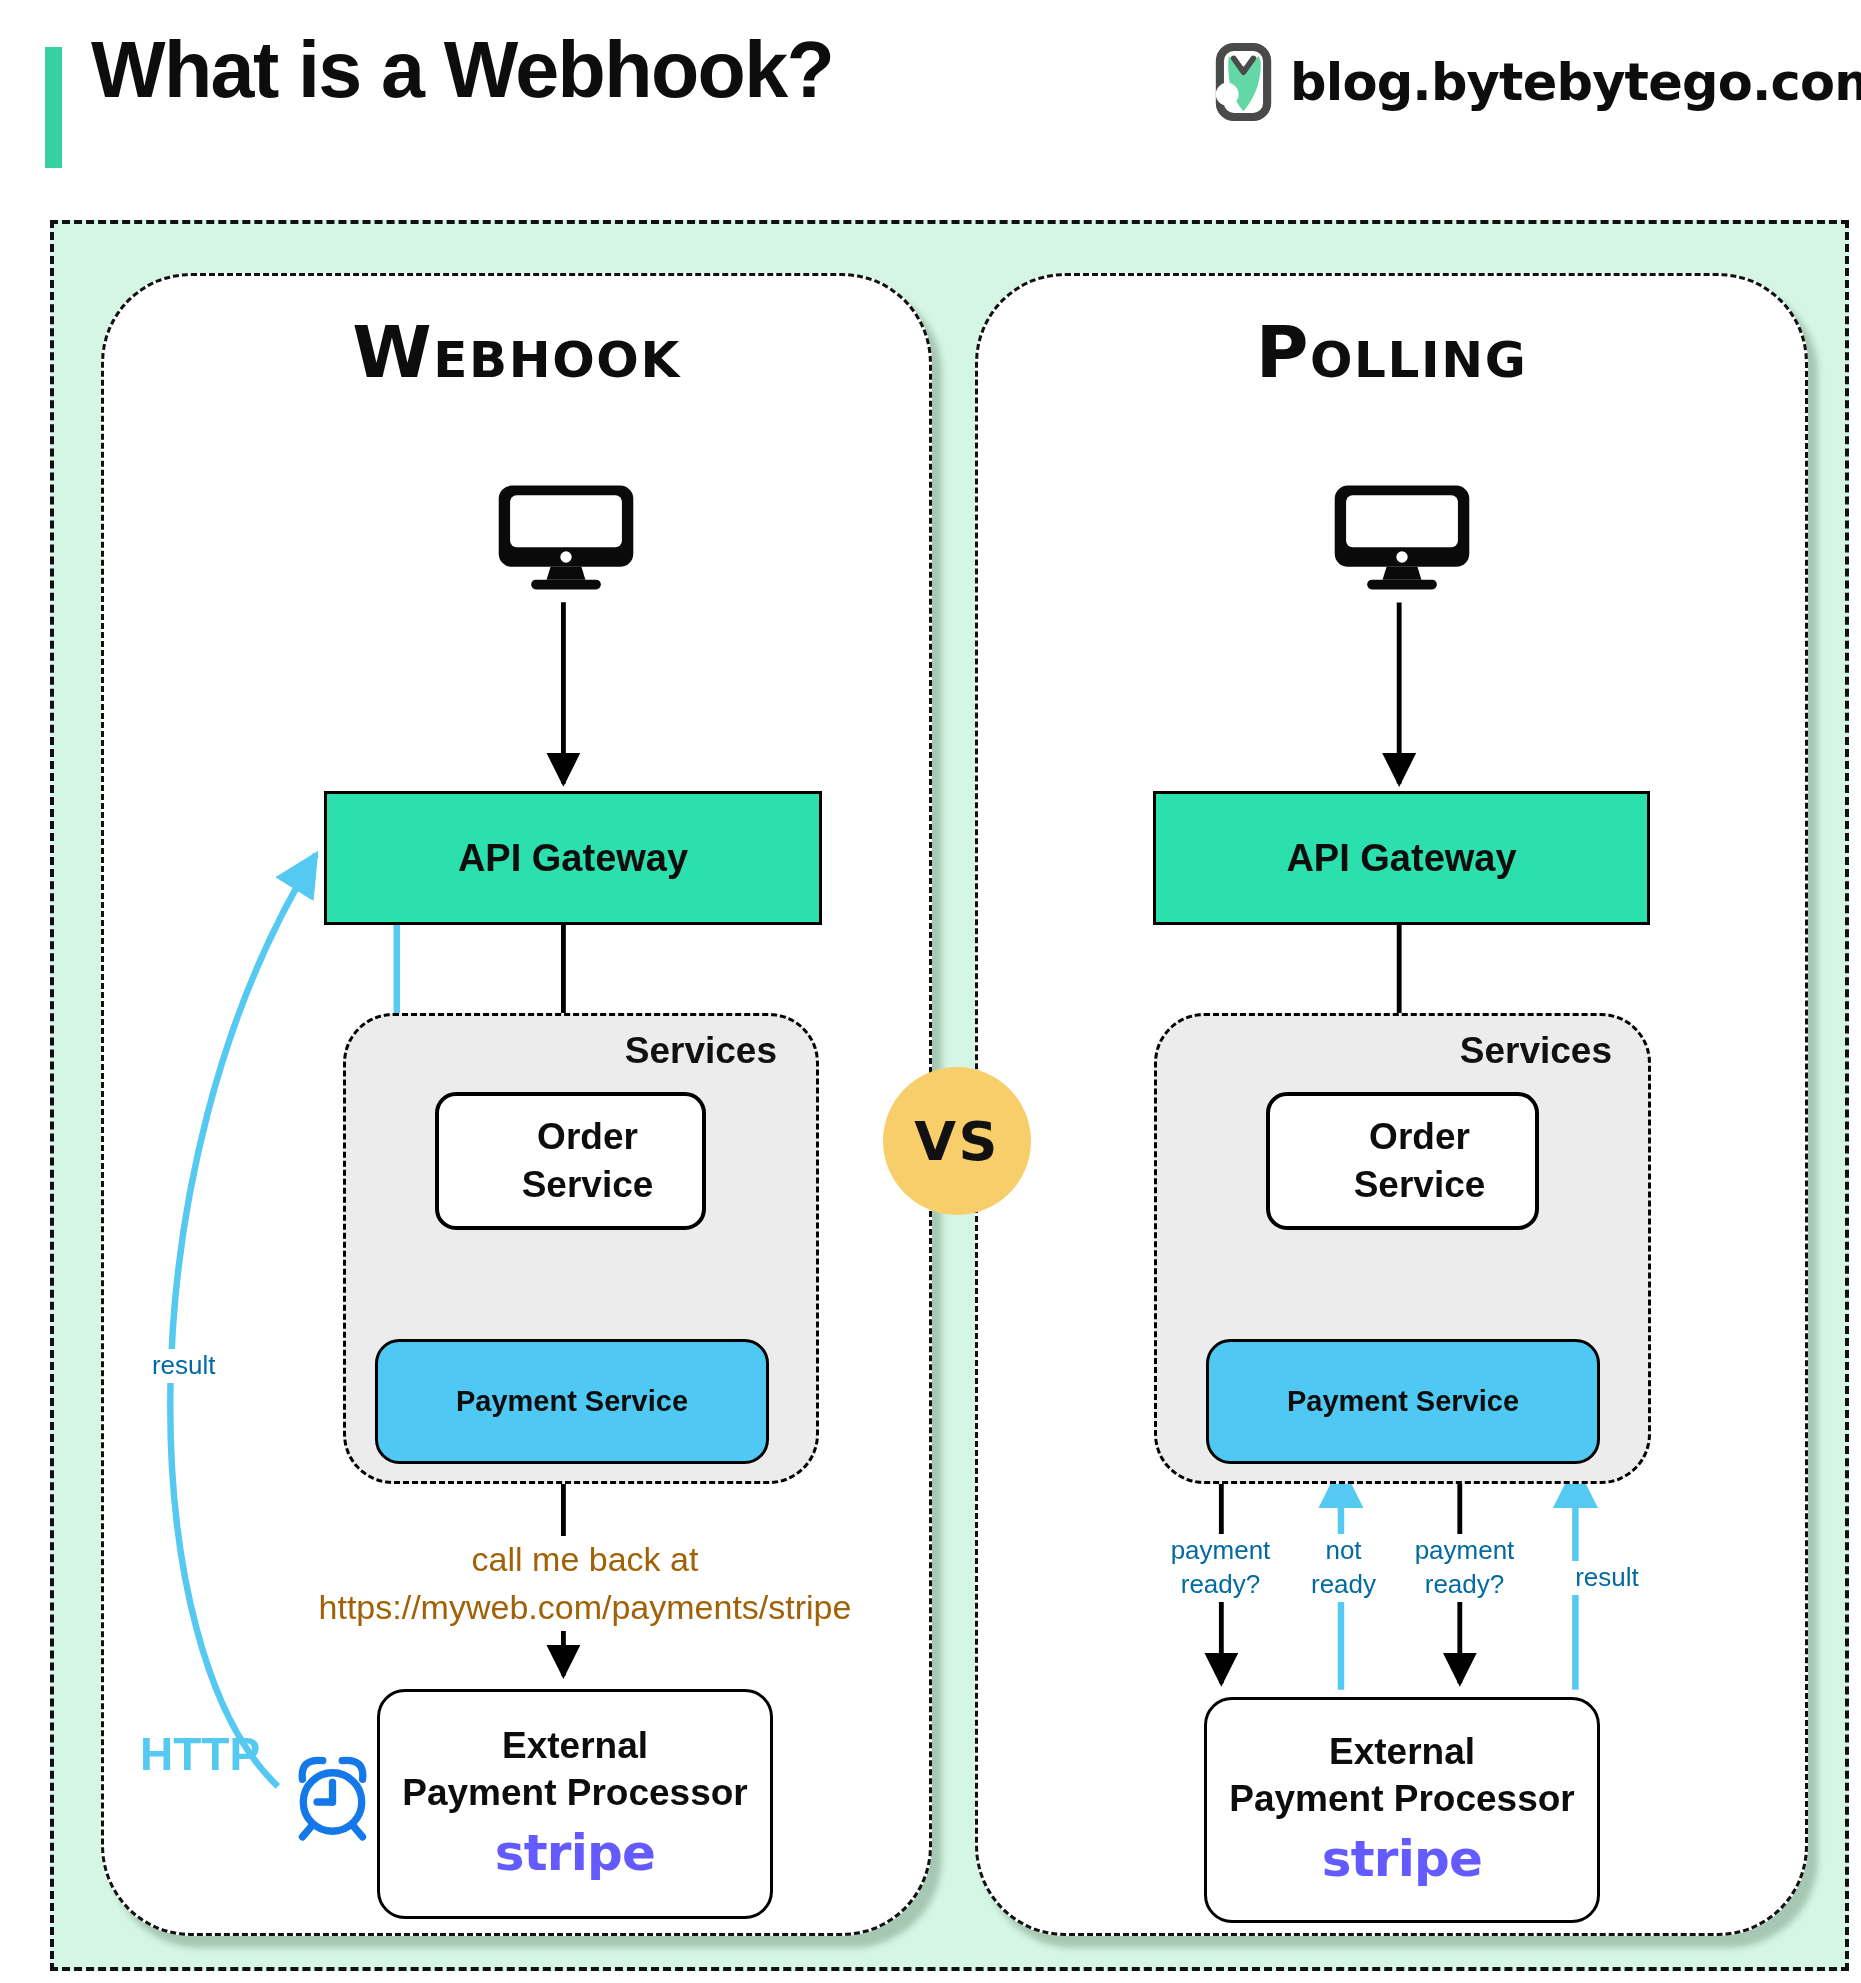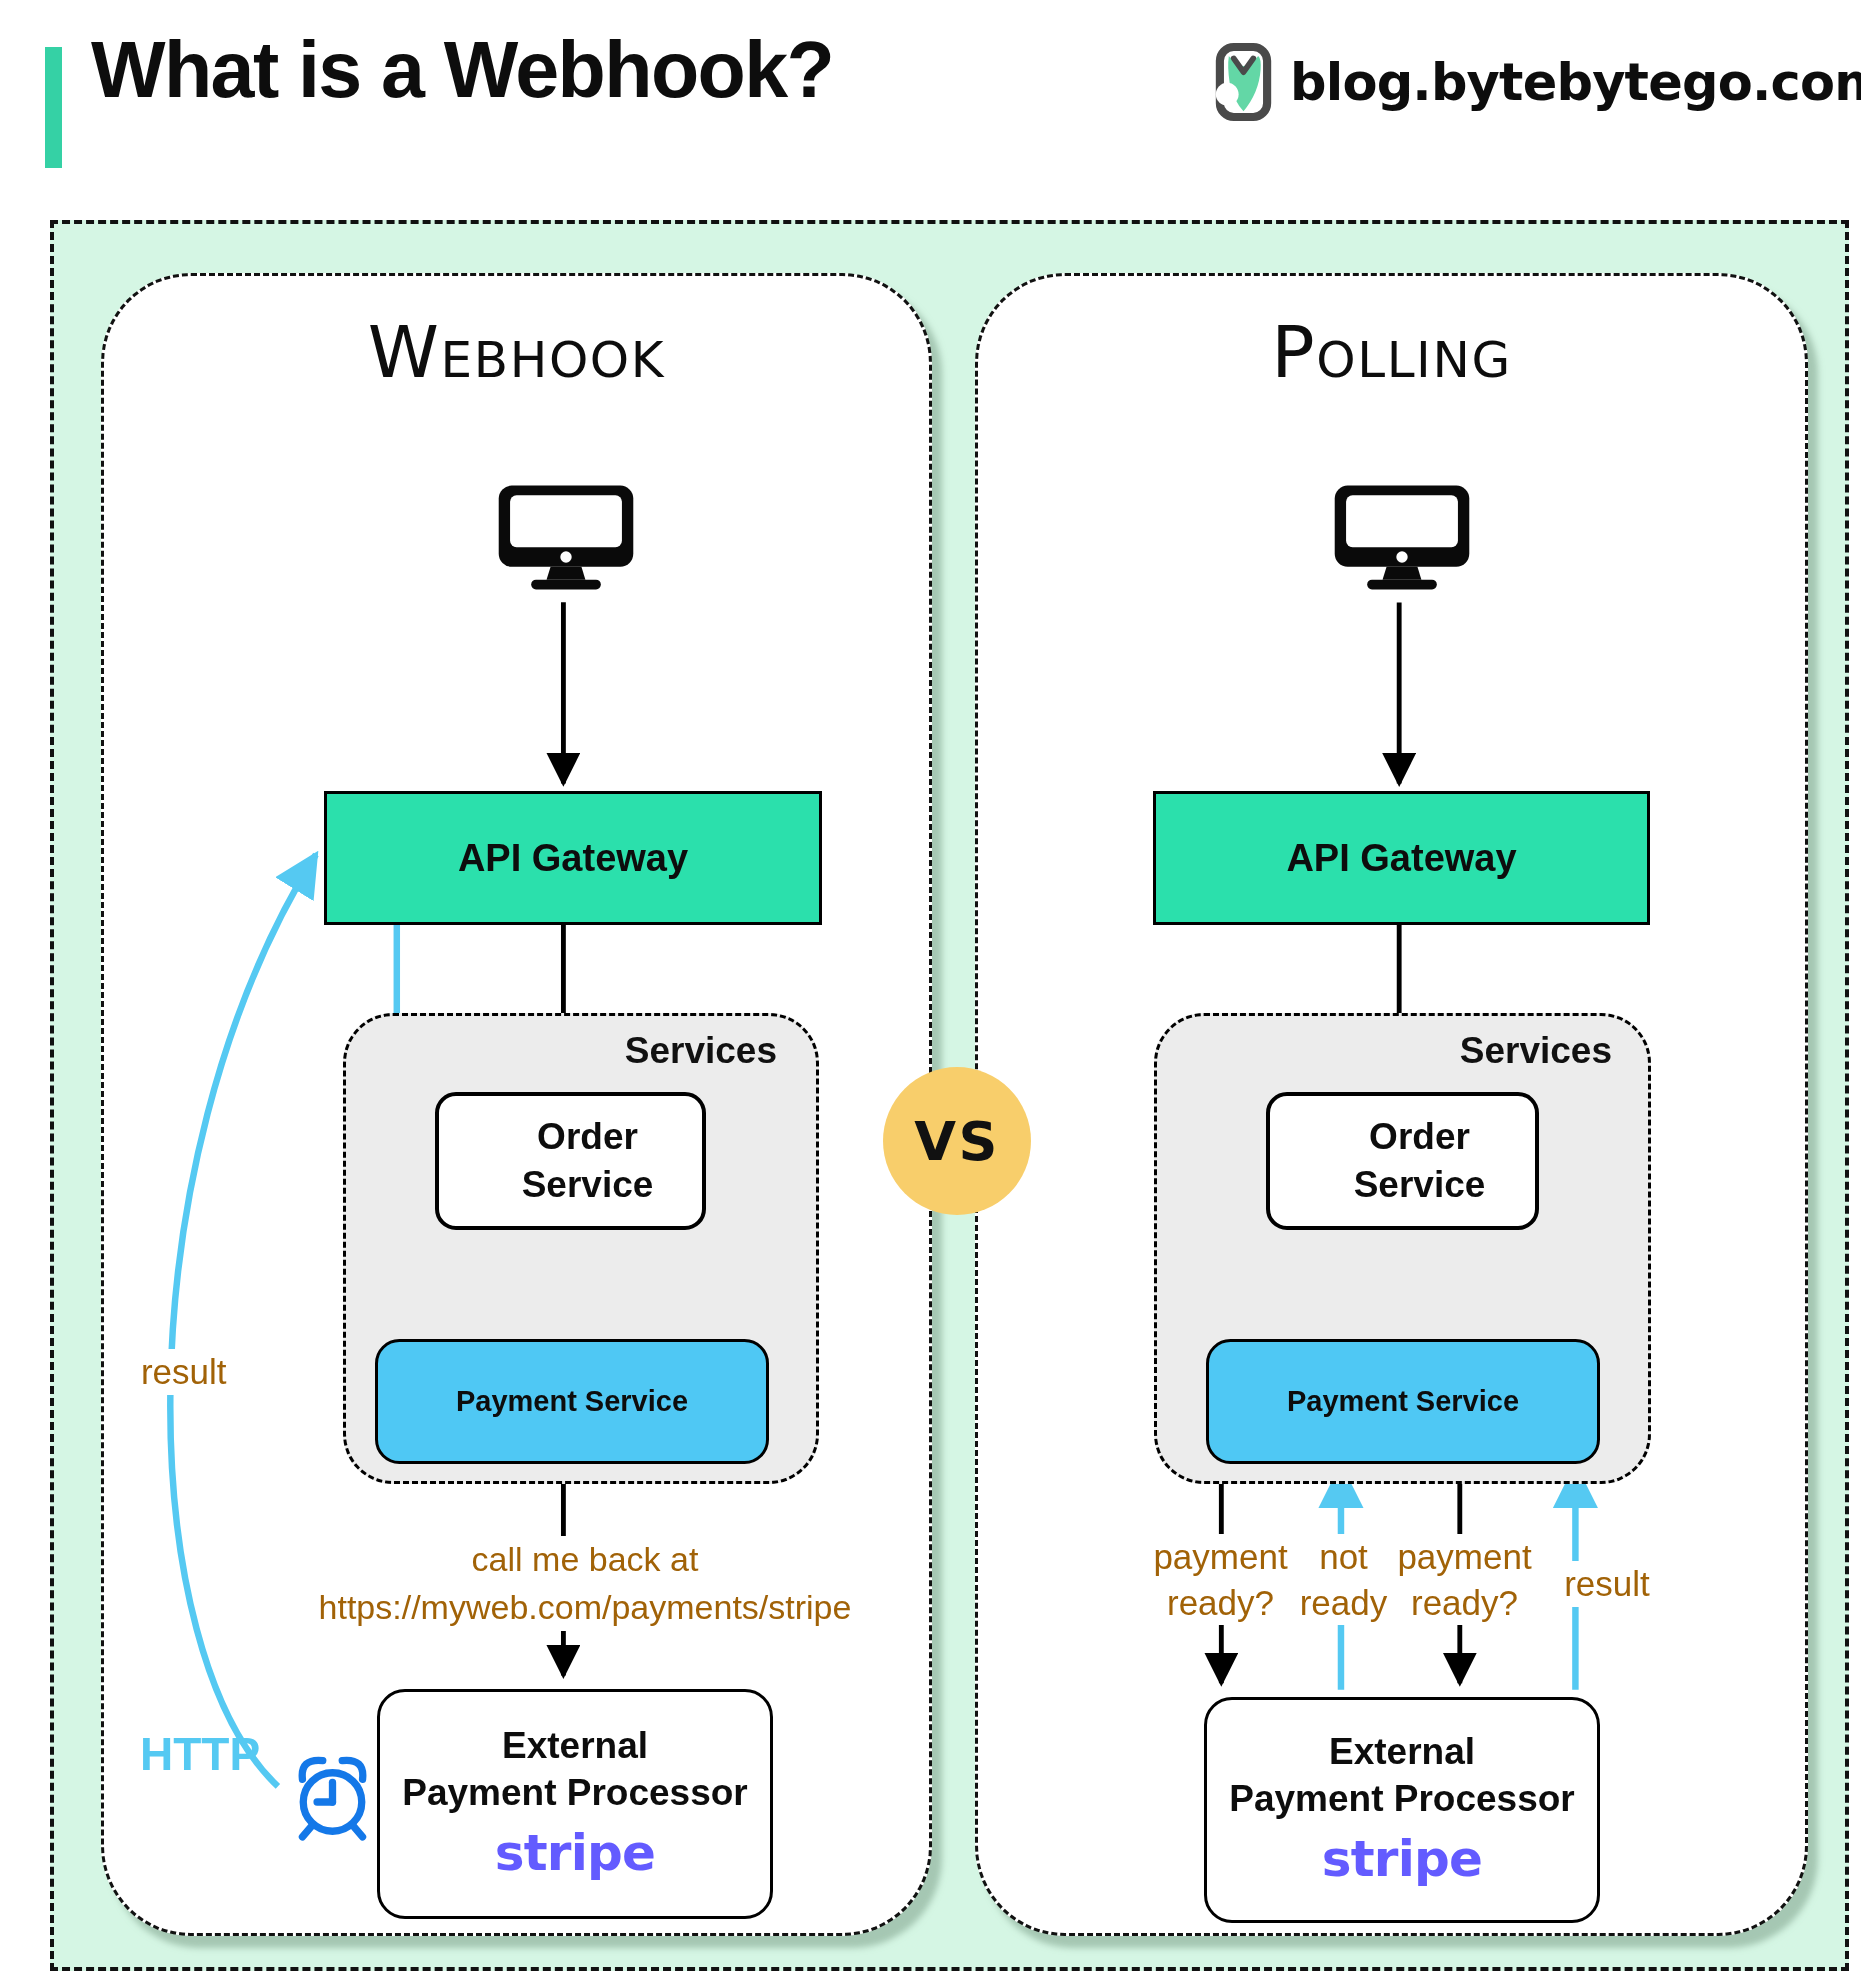--- a/index.html
+++ b/index.html
@@ -24,21 +24,21 @@
   }
   .panel{
     position:absolute;top:49px;width:831px;height:1663px;
     background:#ffffff;border:3.3px dashed #111;border-radius:90px;box-sizing:border-box;
     box-shadow:9.8px 11.4px 6.5px rgba(125,160,138,.55);
   }
   .panel.webhook{left:47px;}
   .panel.polling{left:921px;width:833px;}
   .panel-title{
     position:absolute;left:0;right:0;top:34px;text-align:center;
-    font-family:"DejaVu Sans", sans-serif;font-weight:400;font-size:72px;
+    font-family:"DejaVu Sans", sans-serif;font-weight:700;font-size:72px;
     font-variant:small-caps;text-transform:lowercase;letter-spacing:1.6px;color:#0d0d0d;
   }
   .panel-title::first-letter{text-transform:uppercase;}
   
   .node{position:absolute;display:flex;align-items:center;justify-content:center;
         box-sizing:border-box;text-align:center;font-weight:bold;color:#0d0d0d;}
   .api-gateway{background:#2be0ac;border:3.3px solid #000;font-size:38px;height:134px;top:515px;}
   .wh .api-gateway{left:220px;width:498px;}
   .po .api-gateway{left:175px;width:497px;}
   .services-group{
@@ -62,22 +62,22 @@
                 flex-direction:column;line-height:1.25;font-size:37px;}
   .wh .external-box{left:273px;top:1413px;width:396px;height:230px;}
   .po .external-box{left:226px;top:1421px;width:396px;height:226px;}
   .stripe-text{font-family:"DejaVu Sans", sans-serif;font-size:50px;font-weight:bold;
                color:#635bff;letter-spacing:-0.8px;margin-top:6.5px;}
   
   .callback-note{
     position:absolute;left:204px;top:1260px;width:554px;text-align:center;
     font-size:34px;line-height:1.4;color:#a16207;background:#fff;font-weight:normal;
   }
-  .flow-label{position:absolute;text-align:center;font-size:35px;line-height:1.3;
-              color:#a16207;background:#fff;}
+  .flow-label{position:absolute;text-align:center;font-size:26px;line-height:1.3;
+              color:#0369a1;background:#fff;}
   .wh .result-label{left:14.7px;top:1073px;width:130px;}
   .http-label{position:absolute;left:36px;top:1451px;font-size:46px;font-weight:bold;color:#55c9f2;}
   .po .q1-label{left:167px;top:1258px;width:151px;}
   .po .nr-label{left:314px;top:1258px;width:103px;}
   .po .q2-label{left:411px;top:1258px;width:151px;}
   .po .result-label2{left:570px;top:1285px;width:118px;}
   
   .vs-badge{
     position:absolute;left:829px;top:843px;width:148px;height:148px;border-radius:50%;
     background:#f8ce6b;display:flex;align-items:center;justify-content:center;

